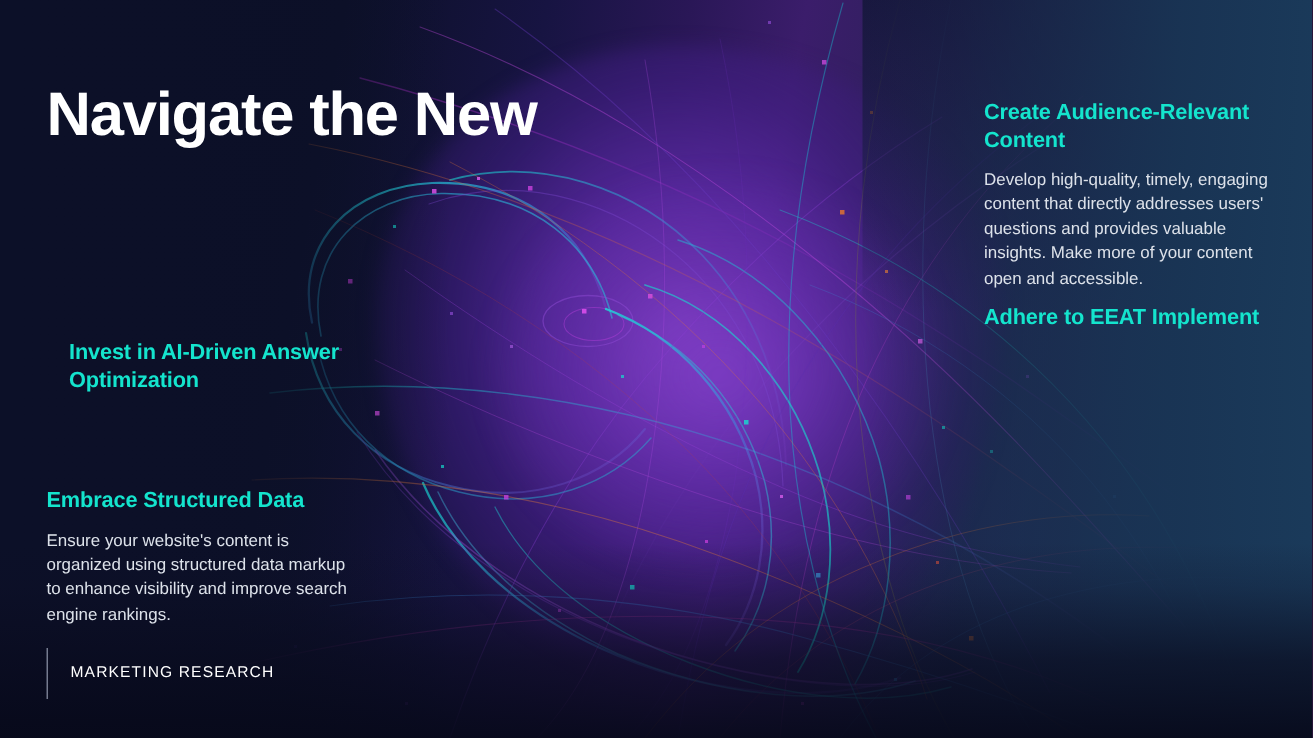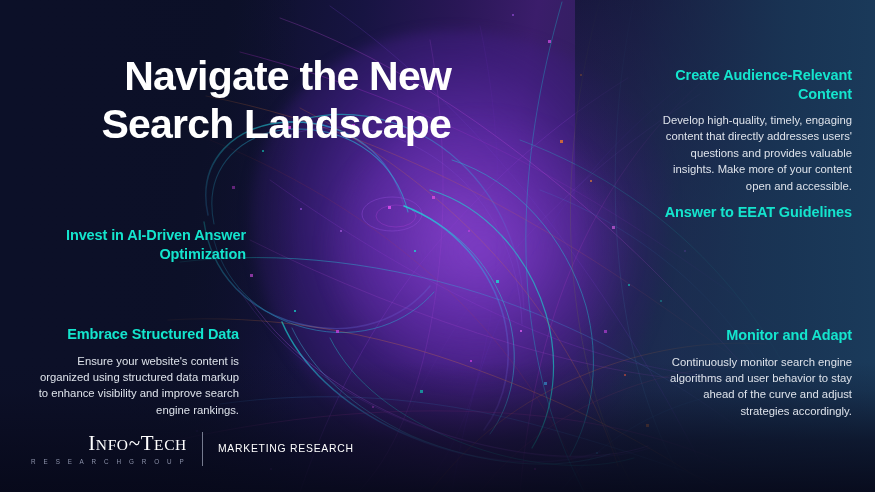--- a/index.html
+++ b/index.html
@@ -10,21 +10,20 @@
   body {
     font-family: "Liberation Sans", sans-serif;
   }
 
   #poster {
     position: relative;
     width: 875px;
     height: 492px;
     overflow: hidden;
     background: #701a75;
-    text-align: right;
   }
 
   
   .bg-base {
     position: absolute;
     inset: 0;
     background: linear-gradient(100deg,
         #0b0e24 0%,
         #0c1028 24%,
         #171442 38%,
@@ -143,21 +142,21 @@
     letter-spacing: -0.1px;
   }
   .block p {
     margin: 0;
     font-size: 11.3px;
     line-height: 1.45;
     font-weight: 400;
     color: #dde2ea;
   }
 
-  .blk-left1 { left: 31px; top: 226px; width: 215px; }
+  .blk-left1 { left: 46px; top: 226px; width: 215px; }
   .blk-left2 { left: 31px; top: 325px; width: 208px; }
   .blk-right1 { left: 656px; top: 66px; width: 196px; }
   .blk-right2 { left: 656px; top: 203px; width: 196px; }
   .blk-right3 { left: 656px; top: 326px; width: 196px; }
 
   
   .logo-wrap {
     position: absolute;
     left: 31px;
     bottom: 23px;
@@ -333,50 +332,41 @@
     </g>
   </svg>
 
   <div class="left-fade"></div>
   <div class="right-top-fade"></div>
   <div class="right-fade"></div>
   <div class="glow-dark-bottom"></div>
 
   <h1 class="title">
     <span class="tline">Navigate the New</span>
-    <span class="tline">Search Landscape</span>
   </h1>
 
   <div class="block blk-left1">
     <h3>Invest in AI-Driven Answer Optimization</h3>
   </div>
 
   <div class="block blk-left2">
     <h3>Embrace Structured Data</h3>
     <p>Ensure your website's content is organized using structured data markup to enhance visibility and improve search engine rankings.</p>
   </div>
 
   <div class="block blk-right1">
     <h3>Create Audience-Relevant Content</h3>
     <p>Develop high-quality, timely, engaging content that directly addresses users' questions and provides valuable insights. Make more of your content open and accessible.</p>
   </div>
 
   <div class="block blk-right2">
-    <h3>Answer to EEAT Guidelines</h3>
-  </div>
-
-  <div class="block blk-right3">
-    <h3>Monitor and Adapt</h3>
-    <p>Continuously monitor search engine algorithms and user behavior to stay ahead of the curve and adjust strategies accordingly.</p>
-  </div>
+    <h3>Adhere to EEAT Implement</h3>
+  </div>
+
 
   <div class="logo-wrap">
-    <div class="logo-left">
-      <div class="logo-name"><span>I</span><span class="sc">NFO</span><span>~</span><span>T</span><span class="sc">ECH</span></div>
-      <div class="logo-sub">R E S E A R C H   G R O U P</div>
-    </div>
     <div class="logo-divider"></div>
     <div class="logo-right">
       <div>MARKETING RESEARCH</div>
     </div>
   </div>
 
 </div>
 
 </body></html>

